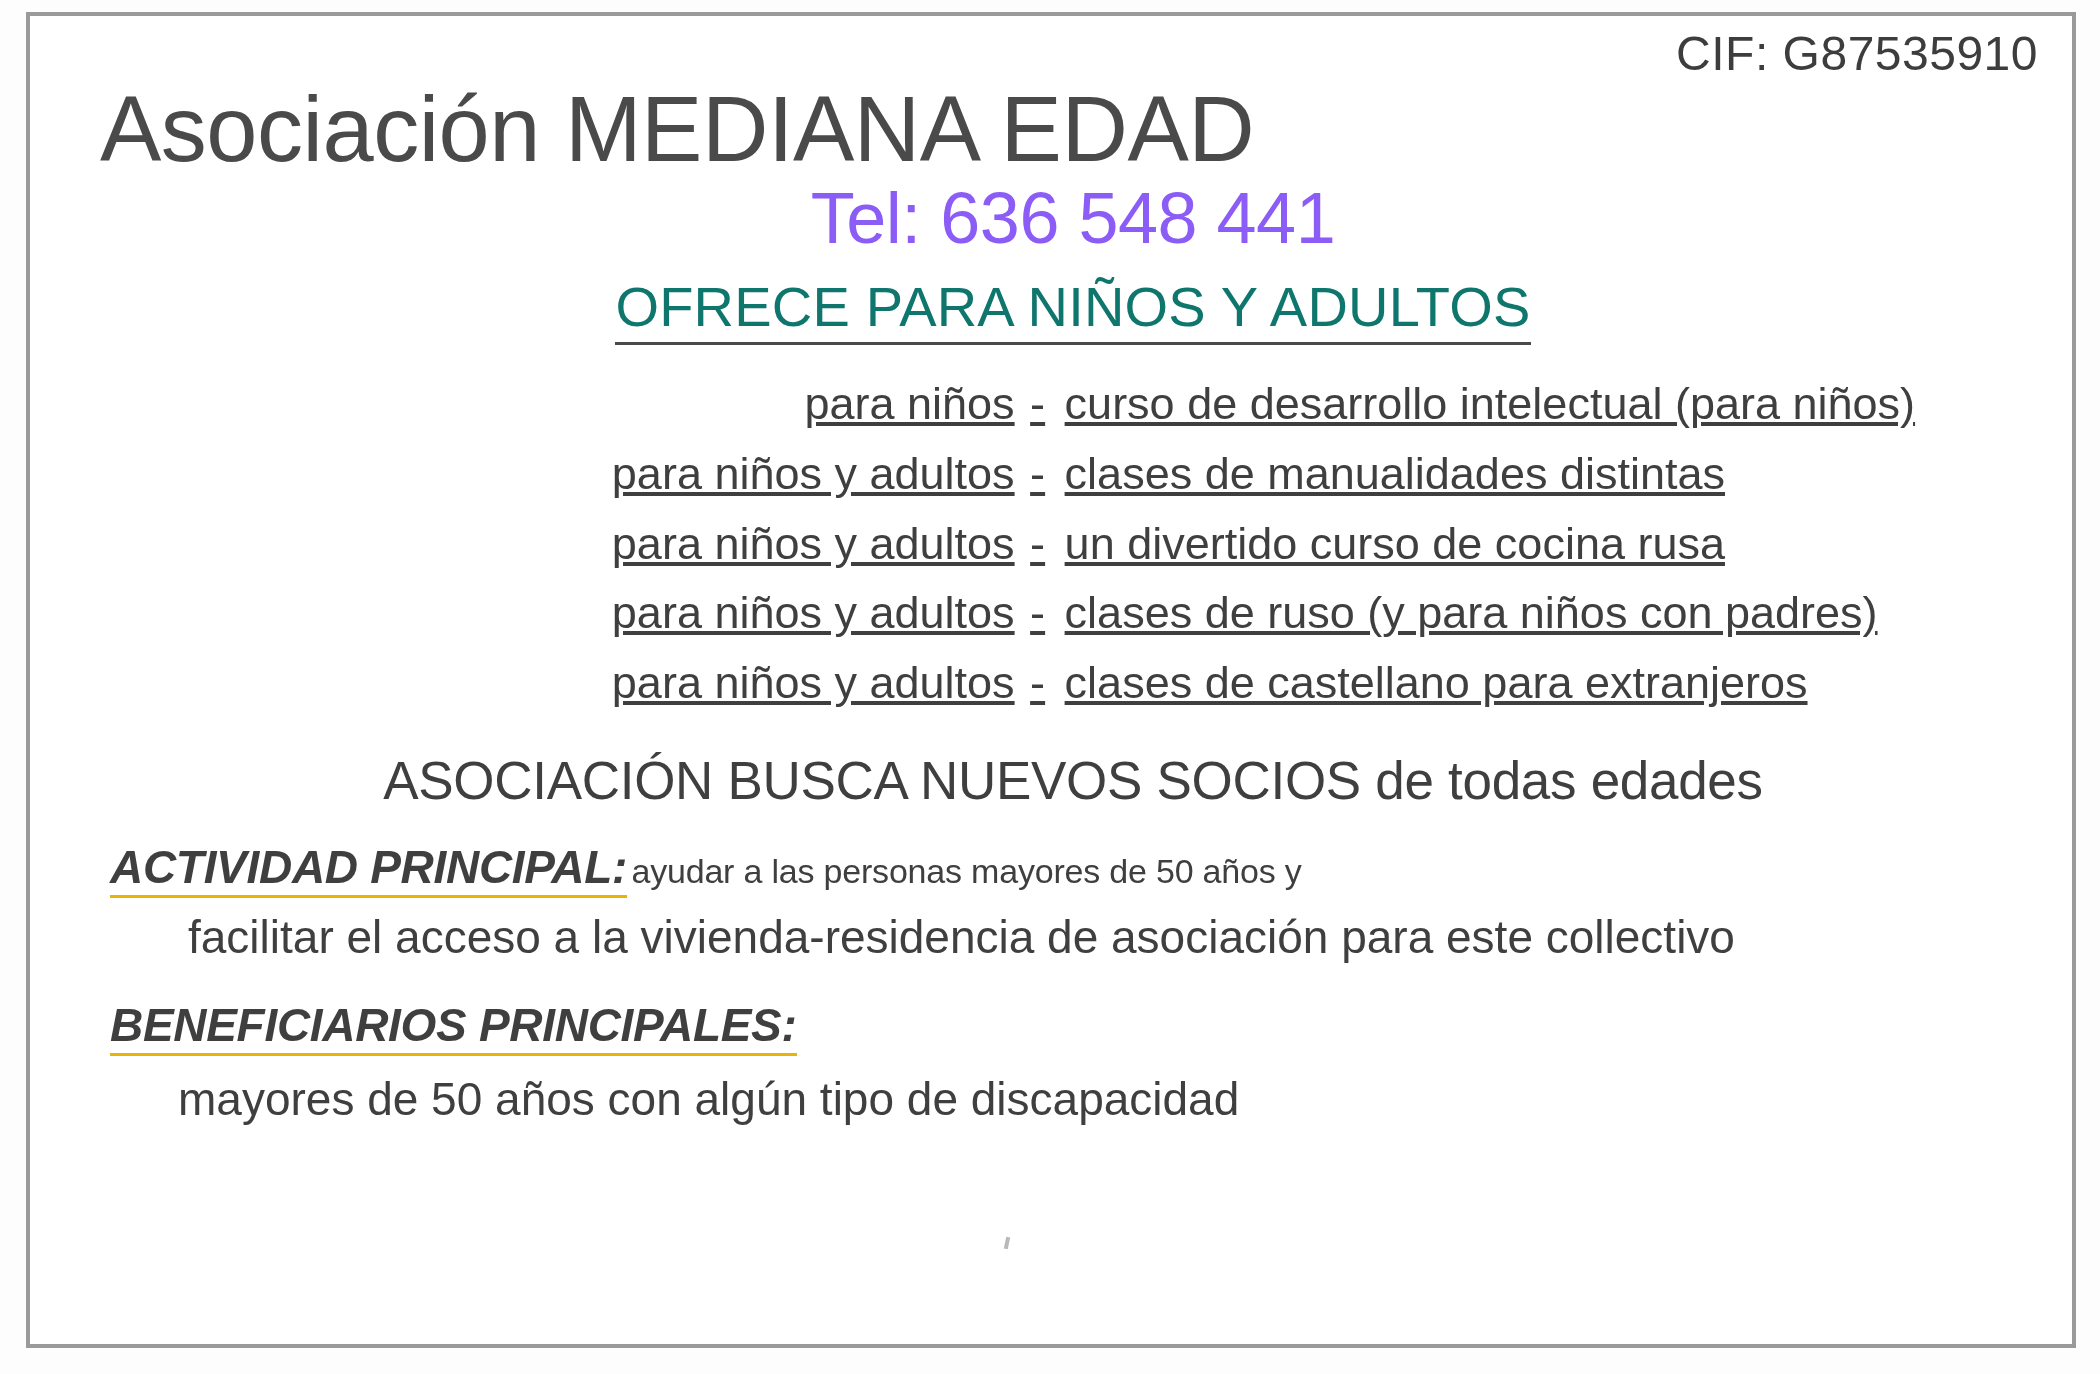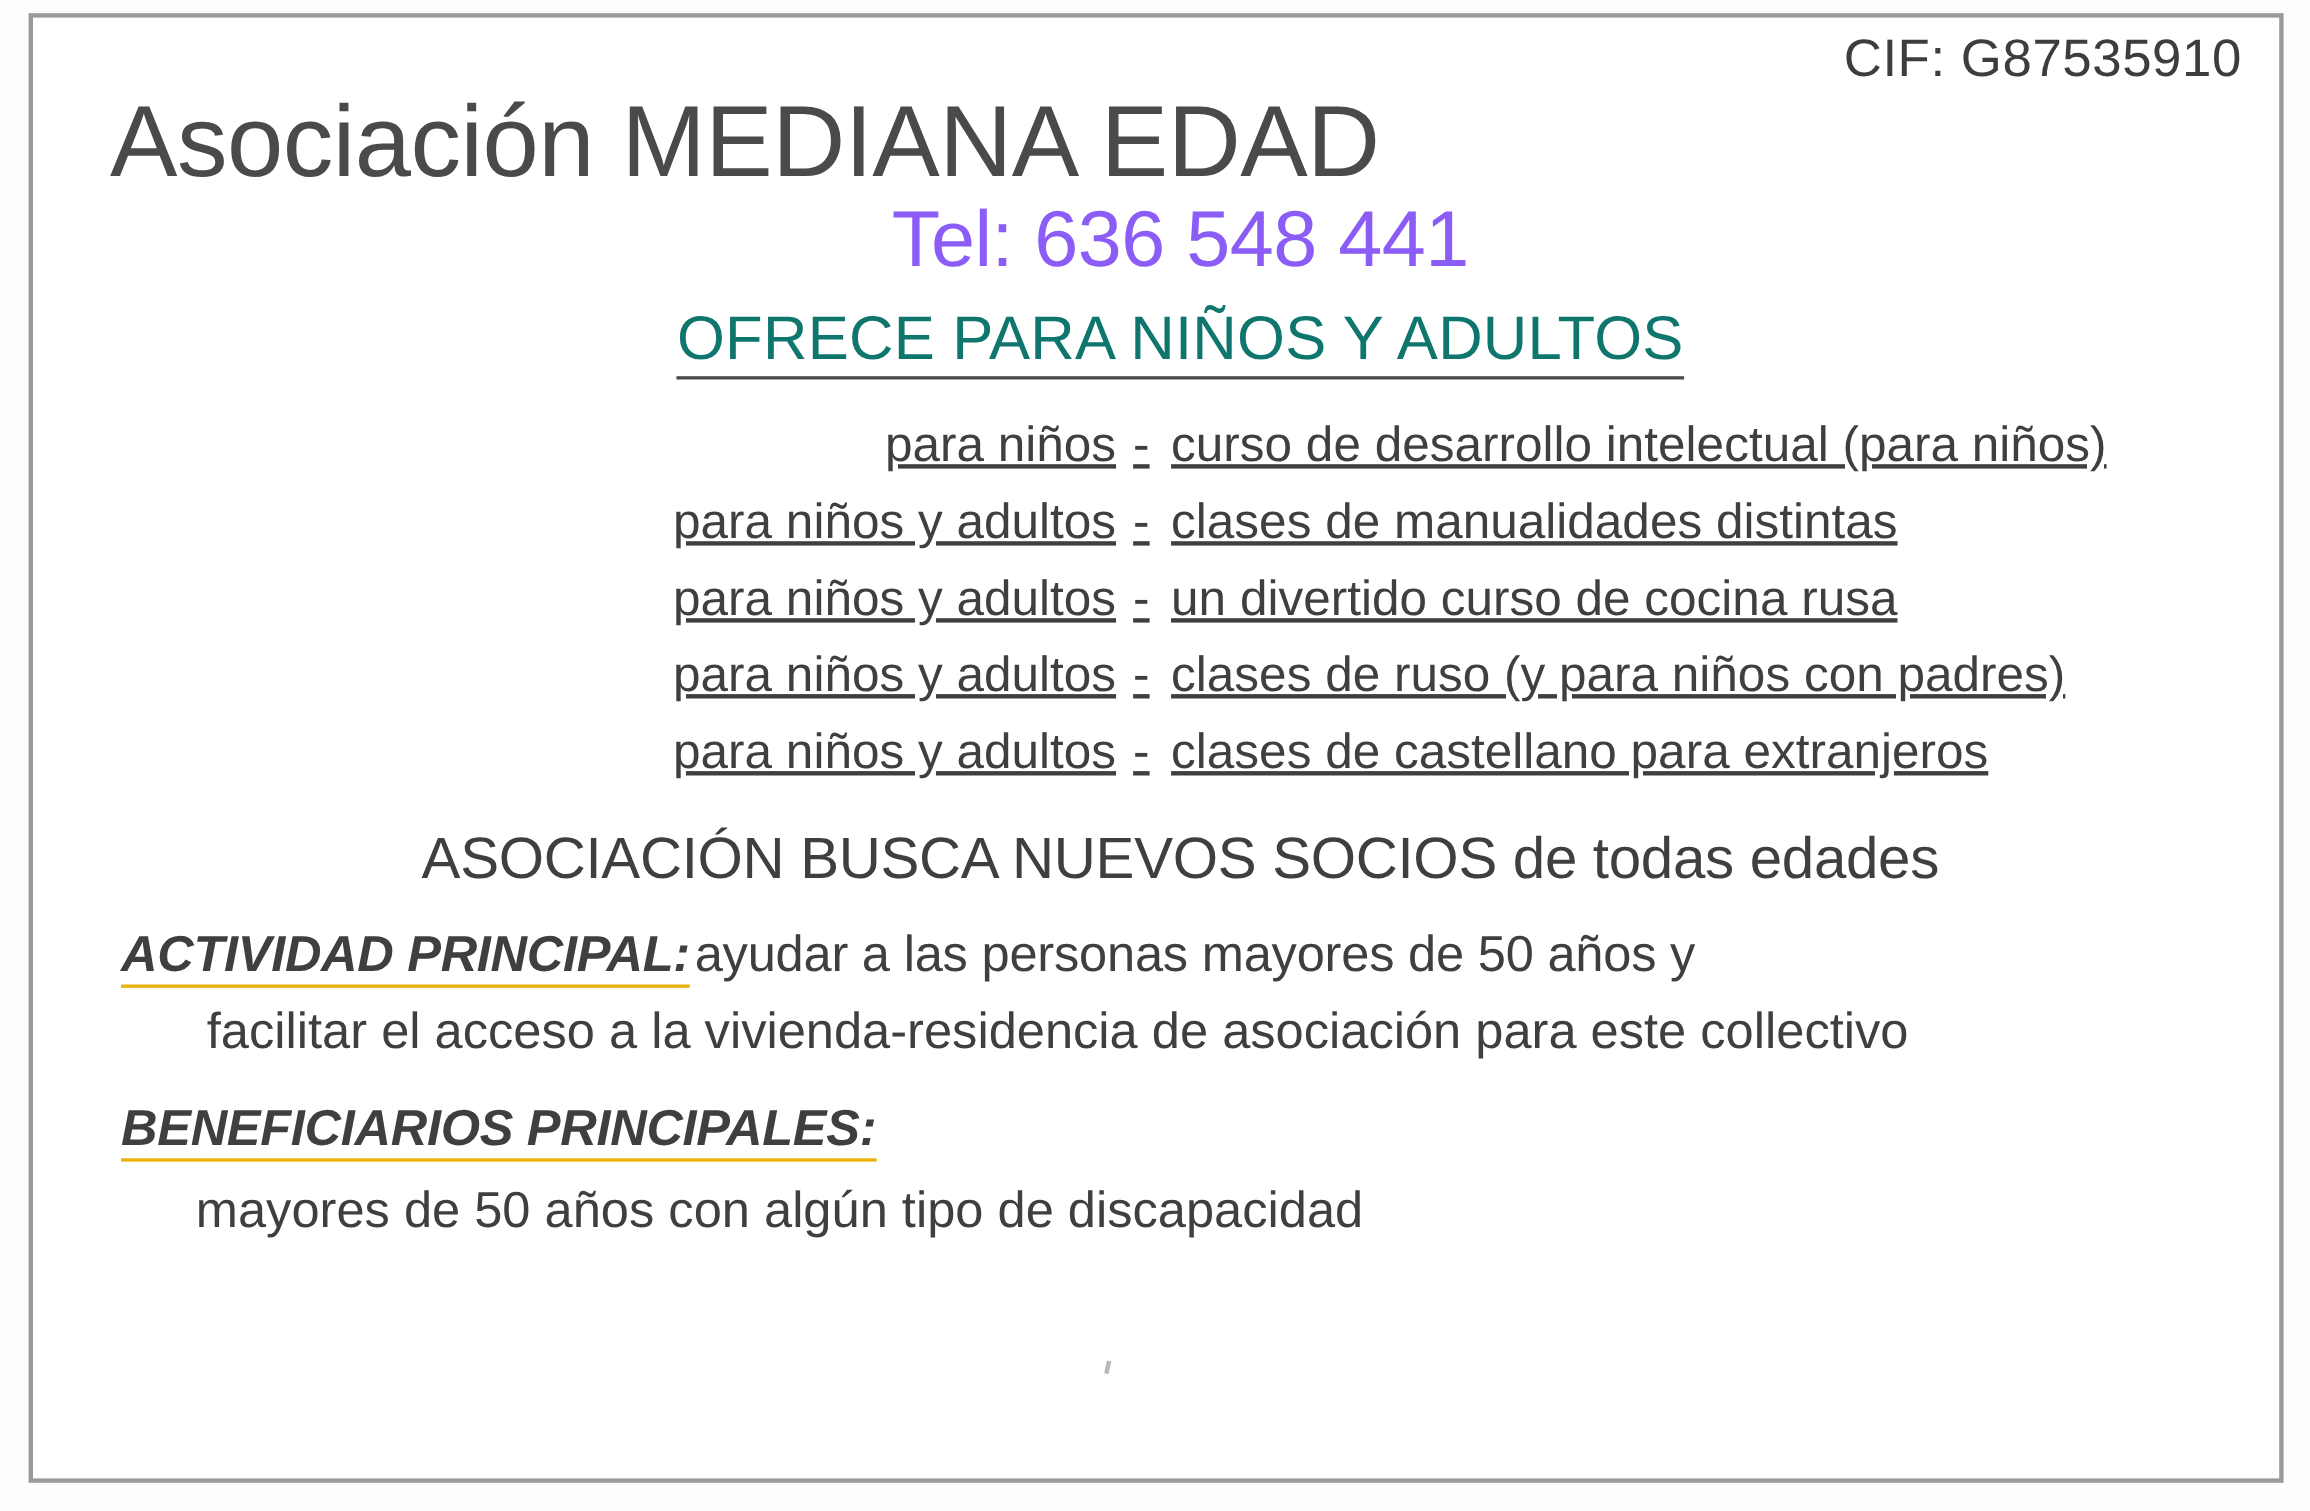--- a/index.html
+++ b/index.html
@@ -121,21 +121,21 @@
     font-style: italic;
     font-weight: bold;
     font-size: 46px;
     color: #3f3f3f;
     border-bottom: 3px solid #eab308;
     padding-bottom: 2px;
     letter-spacing: -0.3px;
     text-align: center;
   }
   .body-text {
-    font-size: 46px;
+    font-size: 34px;
     color: #3f3f3f;
     letter-spacing: -0.2px;
   }
   .row-left {
     text-align: left;
     padding-left: 10px;
     line-height: 1.35;
   }
   .indent {
     padding-left: 88px;

